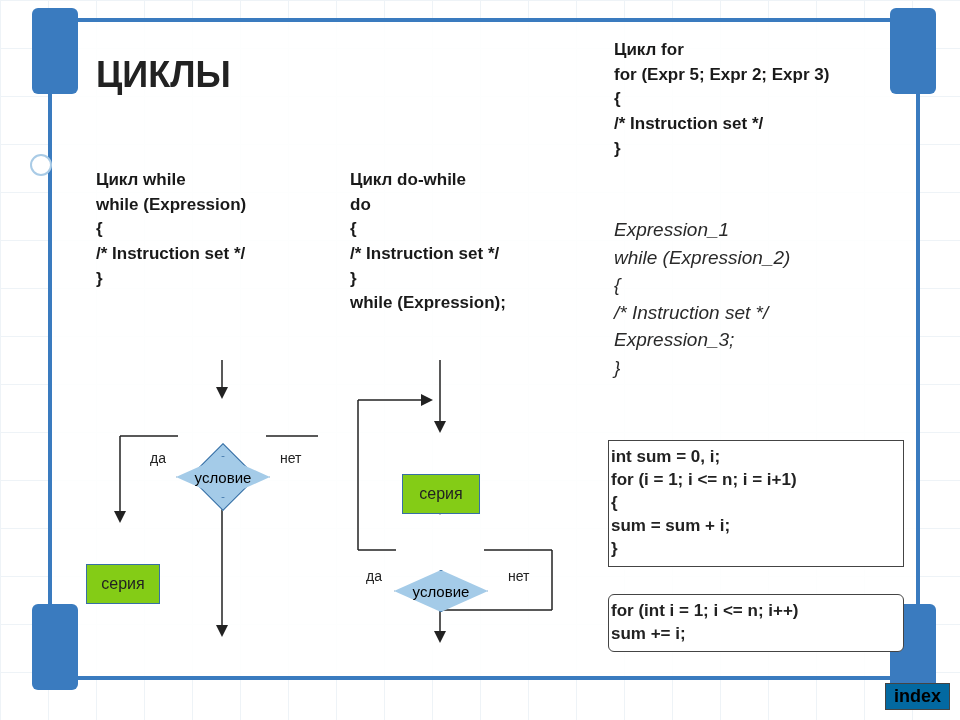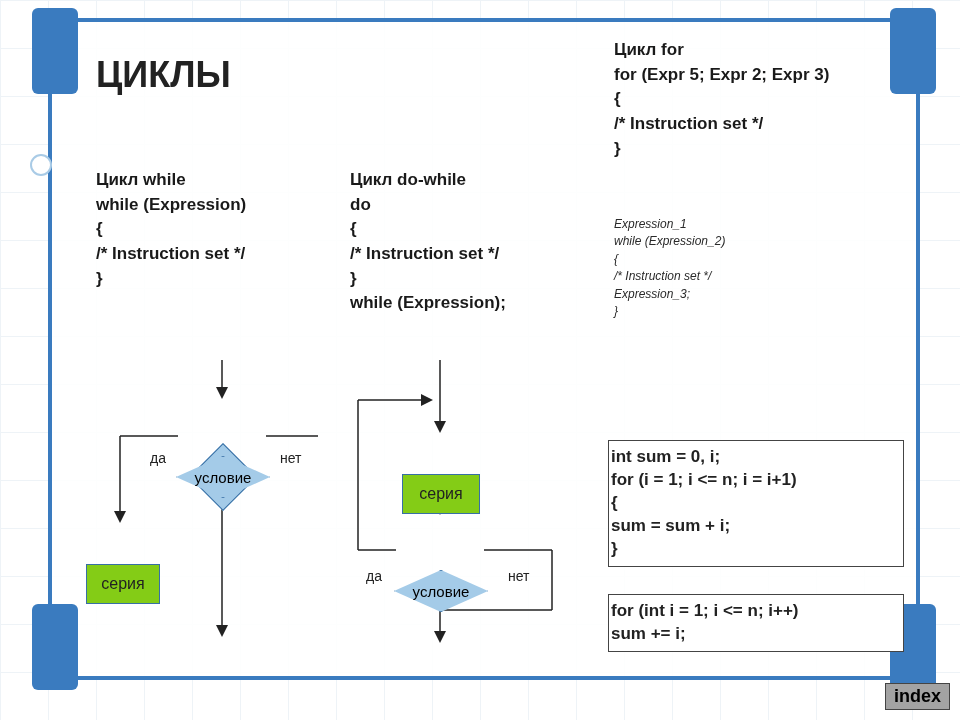--- a/index.html
+++ b/index.html
@@ -24,29 +24,29 @@
   .corner-br{right:-20px;bottom:-14px;}
   
   .deco-circle{
     position:absolute;left:30px;top:154px;width:18px;height:18px;
     border:2px solid #a9cbe6;border-radius:50%;background:#fff;
   }
   .title{
     position:absolute;left:96px;top:54px;font-size:36px;font-weight:700;color:#222;
   }
   .code{white-space:pre;font-size:17px;font-weight:700;color:#1a1a1a;line-height:1.45;}
-  .code-it{white-space:pre;font-size:12px;font-style:italic;font-weight:500;color:#2a2a2a;line-height:1.45;}
+  .code-it{white-space:pre;font-size:19px;font-style:italic;font-weight:500;color:#2a2a2a;line-height:1.45;}
   .col-while{position:absolute;left:96px;top:168px;width:230px;}
   .col-do{position:absolute;left:350px;top:168px;width:230px;}
   .col-for{position:absolute;left:614px;top:38px;width:285px;}
   .for-italic{position:absolute;left:614px;top:216px;width:285px;}
   .boxed{position:absolute;border:1px solid #444;background:#fff;padding:5px 2px;font-size:17px;font-weight:700;color:#222;line-height:1.35;white-space:pre;}
   .box1{left:608px;top:440px;width:290px;}
-  .box2{left:608px;top:594px;width:290px;}
-  .index-box{position:absolute;right:10px;bottom:10px;border:1px solid #444;background:#a3a3a3;padding:2px 8px;font-size:18px;font-weight:700;}
+  .box2{left:608px;top:594px;width:290px;border-radius:6px;}
+  .index-box{position:absolute;right:10px;bottom:10px;border:1px solid #444;background:#0369a1;padding:2px 8px;font-size:18px;font-weight:700;}
   
   .fc{position:absolute;margin-top:40px;}
   .rect{border:1px solid #386fa4;background:#84cc16;display:flex;align-items:center;justify-content:center;font-size:16px;color:#222;}
   .diamond{width:92px;height:46px;border:1px solid #386fa4;background:#a4cbe8;display:flex;align-items:center;justify-content:center;font-size:15px;color:#222;transform:rotate(45deg);}
   .diamond span{transform:rotate(-45deg);}
   .lbl{font-size:14px;color:#222;font-weight:400;}
   svg.lines{position:absolute;left:0;top:0;pointer-events:none;}
 </style>
 </head>
 <body>

